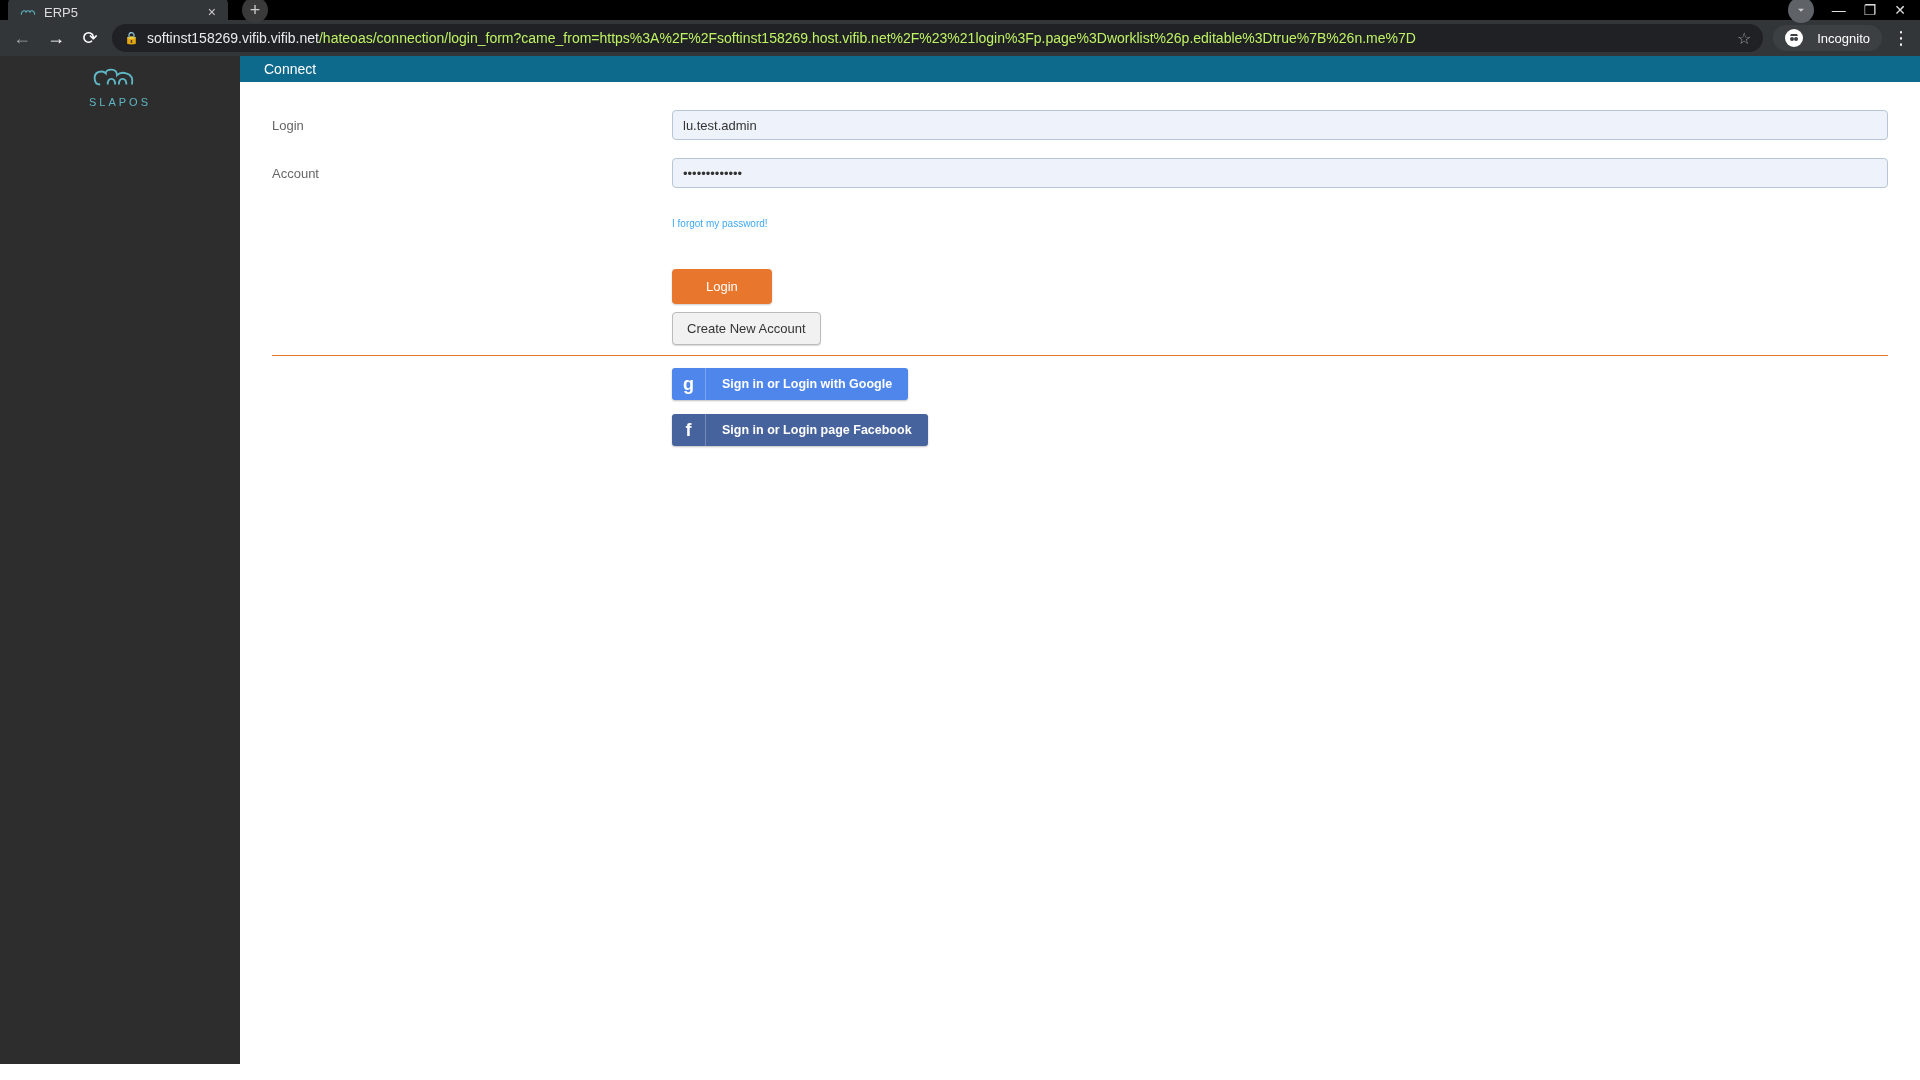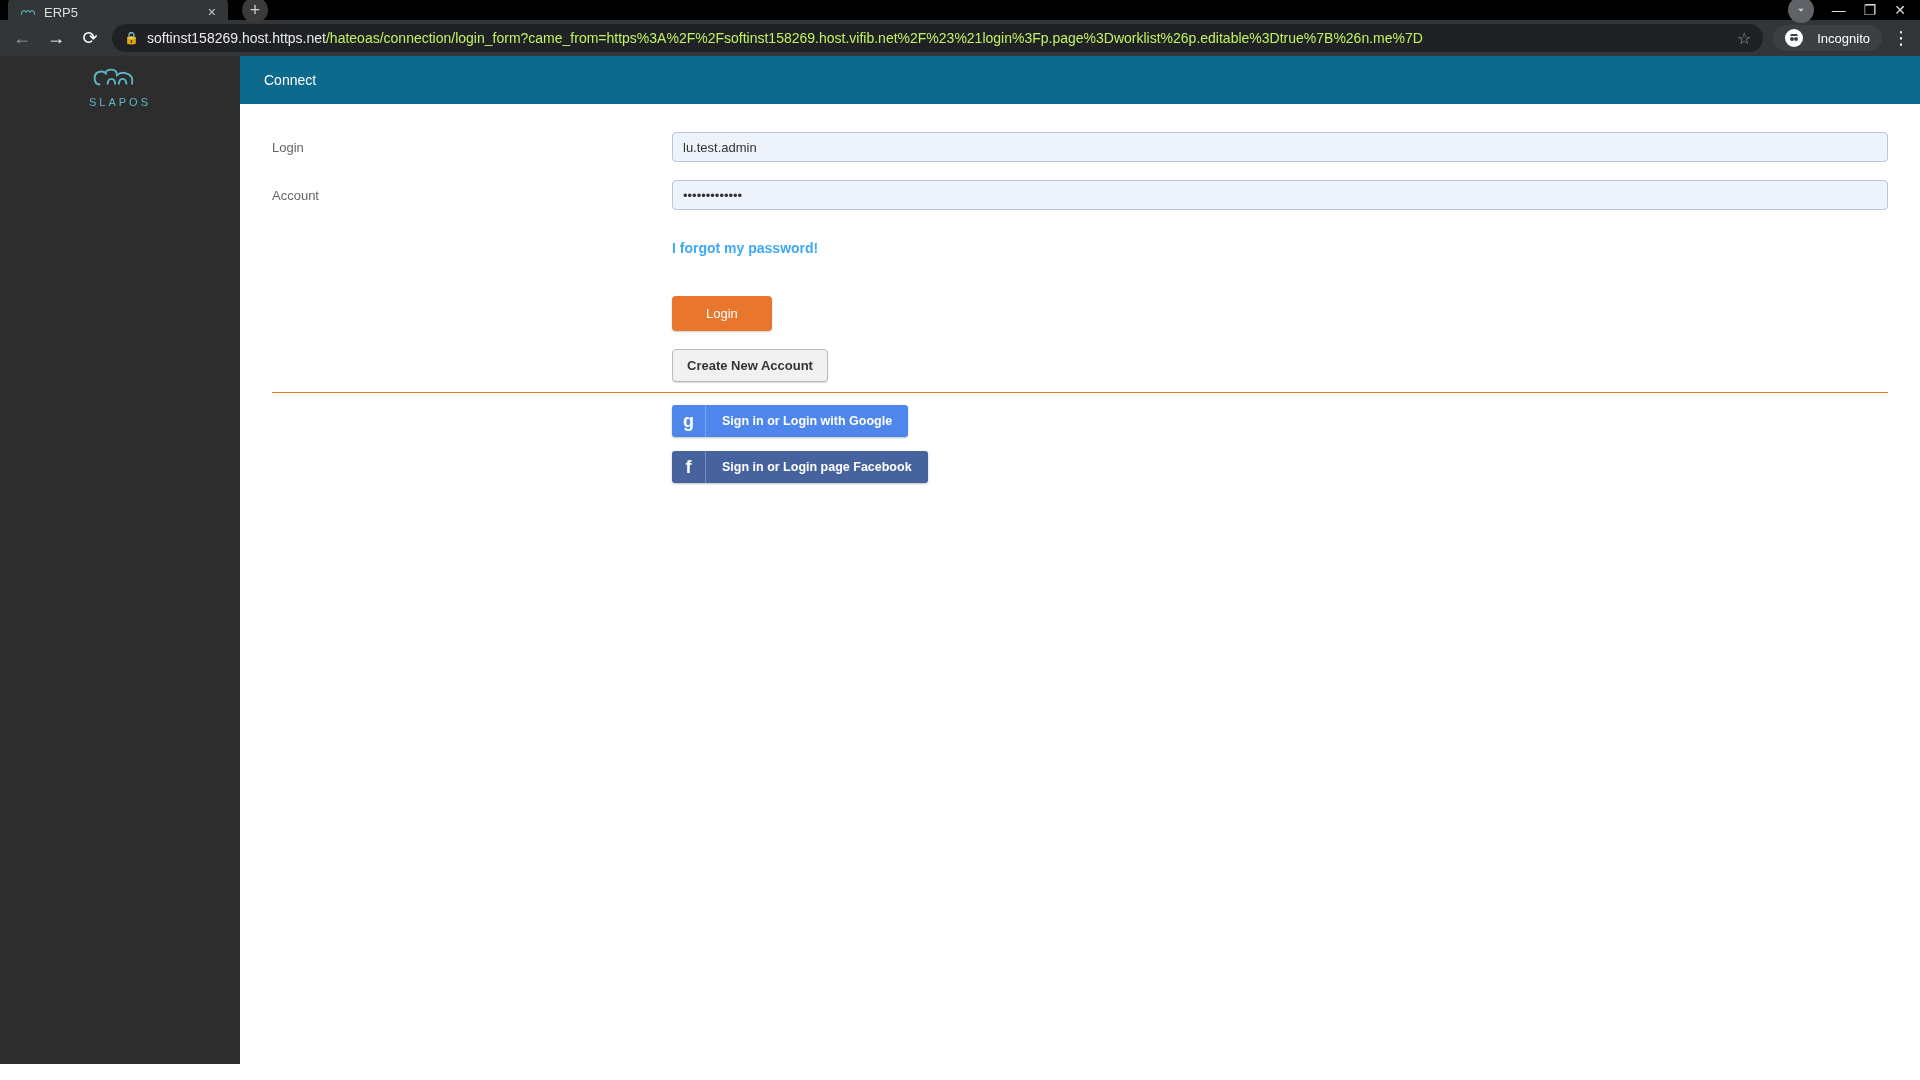--- a/index.html
+++ b/index.html
@@ -70,47 +70,46 @@
     width: 240px; background:#2d2d2d;
     display:flex; flex-direction:column; align-items:center;
     padding-top:8px;
   }
   .logo { color:#5fb7c6; text-align:left; font-size:11px; letter-spacing:3px; }
   .logo svg { width:56px; height:28px; stroke:#5fb7c6; fill:none; stroke-width:2; }
   .logo-text { margin-top:2px; }
 
   .main { flex:1; display:flex; flex-direction:column; background:#fff; }
   .header-bar {
-    height:48px; background:#0e6a8c; color:#fff; display:flex; align-items:center;
+    height:26px; background:#0e6a8c; color:#fff; display:flex; align-items:center;
     padding-left:24px; font-size:14px;
   }
 
   .content { padding: 28px 32px 0 32px; }
 
   .form-row { display:flex; align-items:center; margin-bottom:18px; }
   .form-label { width:400px; color:#666; font-size:13px; }
   .form-input {
     flex:1; height:30px; border:1px solid #b8c6d6; border-radius:4px;
     background:#eef3fb; padding:0 10px; font-size:13px; color:#333;
   }
 
   .indent-col { margin-left:400px; }
 
-  .forgot { color:#3fa9f5; font-size:14px; text-decoration:none; display:inline-block; margin-top:12px; margin-bottom:40px;font-weight:bold; }
+  .forgot { color:#3fa9f5; font-size:10px; text-decoration:none; display:inline-block; margin-top:12px; margin-bottom:40px; }
 
   .btn-login {
     background:#e8762c; color:#fff; border:none; border-radius:4px;
     padding:10px 34px; font-size:13px; cursor:pointer;
     box-shadow:0 1px 2px rgba(0,0,0,0.2);
   }
   .btn-create {
-    margin-top:18px; background:#f1f1f1; color:#333; border:1px solid #bbb;
+    margin-top:8px; background:#f1f1f1; color:#333; border:1px solid #bbb;
     border-radius:4px; padding:8px 14px; font-size:13px; cursor:pointer;
     box-shadow:inset 0 0 0 rgba(0,0,0,0), 0 1px 1px rgba(0,0,0,0.15);
-    font-weight:bold;
   }
 
   .divider { border:none; border-top:1px solid #e8762c; margin:10px 0 12px 0; }
 
   .social-btn {
     display:inline-flex; align-items:center; border:none; border-radius:3px;
     color:#fff; font-size:12.5px; font-weight:bold; cursor:pointer;
     box-shadow:0 1px 2px rgba(0,0,0,0.25); margin-bottom:14px; padding:0;
     overflow:hidden;
   }
@@ -148,21 +147,21 @@
       <span class="win-icon">❐</span>
       <span class="win-icon">✕</span>
     </div>
   </div>
   <div class="addr-bar">
     <span class="nav-icon">←</span>
     <span class="nav-icon enabled">→</span>
     <span class="nav-icon enabled">⟳</span>
     <div class="url-field">
       <span class="lock">🔒</span>
-      <span class="url-host">softinst158269.host.https.net</span>
+      <span class="url-host">softinst158269.vifib.vifib.net</span>
       <span class="url-path">/hateoas/connection/login_form?came_from=https%3A%2F%2Fsoftinst158269.host.vifib.net%2F%23%21login%3Fp.page%3Dworklist%26p.editable%3Dtrue%7B%26n.me%7D</span>
       <span class="url-star">☆</span>
     </div>
     <div class="incognito-badge">
       <span class="hat">
         <svg viewBox="0 0 24 24">
             <circle cx="8" cy="14" r="4"></circle>
             <circle cx="16" cy="14" r="4"></circle>
             <path d="M4 8 h16 l-2 -4 h-12 z"></path>
           </svg>

